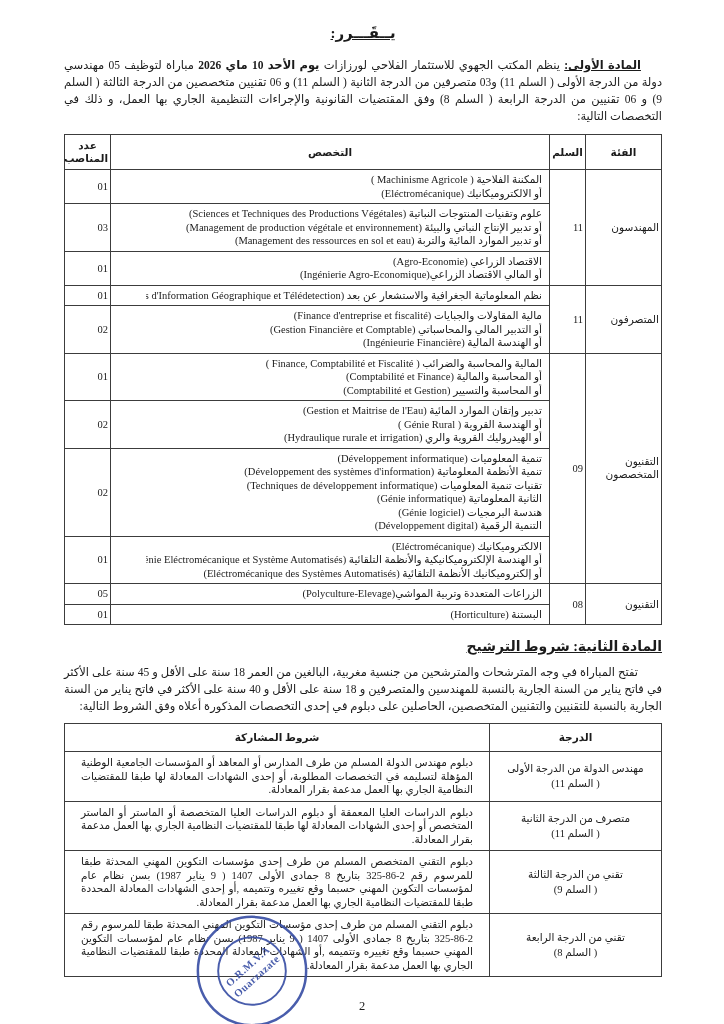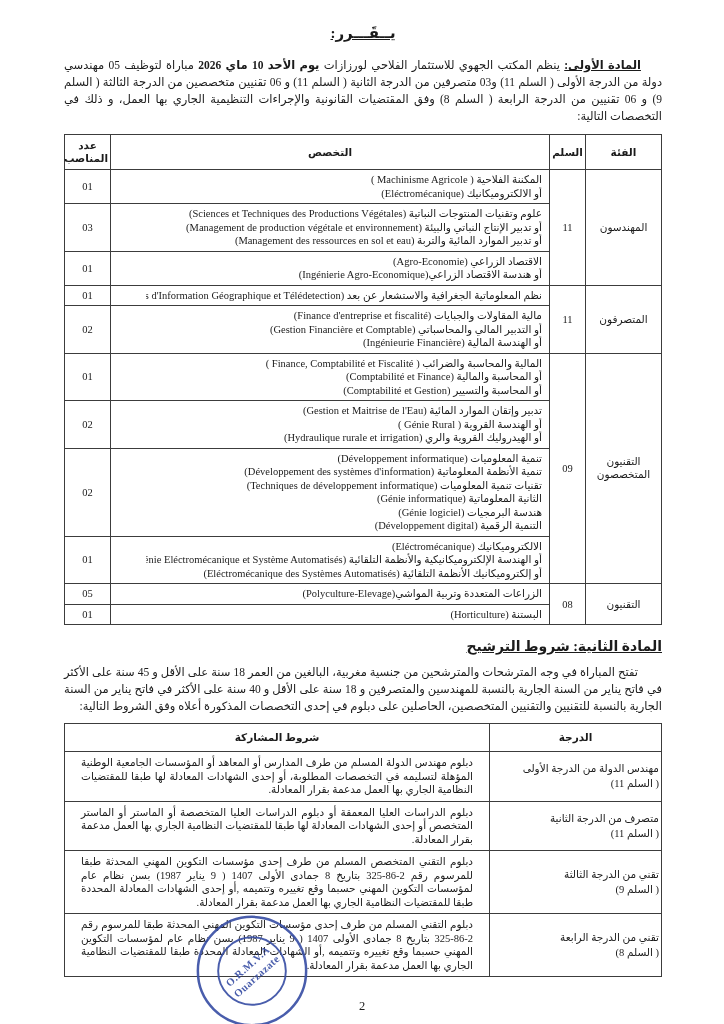--- a/index.html
+++ b/index.html
@@ -31,24 +31,24 @@
   table{
     width:100%;
     border-collapse:collapse;
     table-layout:fixed;
     font-size:10.5px;
   }
   .t1{margin-top:9px;}
   .t2{margin-top:8px;}
   td,th{border:1px solid #3c3c3c;vertical-align:middle;}
   th{font-weight:bold;text-align:center;padding:4px 2px;font-size:10.5px;line-height:13px;}
-  .t1 .cnt,.t1 .scale,.t1 .cat{text-align:center;padding:2px 8px;line-height:13px;margin-left:28px;}
+  .t1 .cnt,.t1 .scale,.t1 .cat{padding:2px 2px;line-height:13px;margin-left:28px;}
   .t1 .spec{text-align:right;padding:3px 7px;}
   .t1 .spec .line{line-height:13.5px;white-space:nowrap;overflow:hidden;margin-left:28px;}
-  .t2 .grade{padding:3px 2px;line-height:15px;}
+  .t2 .grade{text-align:center;padding:3px 2px;line-height:15px;}
   .t2 .cond{text-align:justify;padding:4px 16px;line-height:13.5px;}
   .h2{
     font-size:14px;font-weight:bold;text-decoration:underline;
     margin:13px 0 0 0;
   }
   .stamp{
     position:absolute;
     left:194px;top:913px;
     width:116px;height:116px;
     opacity:.92;
@@ -101,21 +101,21 @@
           <td class="spec">
             <div class="line">علوم وتقنيات المنتوجات النباتية (Sciences et Techniques des Productions Végétales)</div>
             <div class="line">أو تدبير الإنتاج النباتي والبيئة (Management de production végétale et environnement)</div>
             <div class="line">أو تدبير الموارد المائية والتربة (Management des ressources en sol et eau)</div>
           </td>
           <td class="cnt">03</td>
         </tr>
         <tr>
           <td class="spec">
             <div class="line">الاقتصاد الزراعي (Agro-Economie)</div>
-            <div class="line">أو هندسة الاقتصاد الزراعي(Ingénierie Agro-Economique)</div>
+            <div class="line">أو المالي الاقتصاد الزراعي(Ingénierie Agro-Economique)</div>
           </td>
           <td class="cnt">01</td>
         </tr>
 
         <tr>
           <td class="cat" rowspan="2">المتصرفون</td>
           <td class="scale" rowspan="2">11</td>
           <td class="spec">
             <div class="line">نظم المعلوماتية الجغرافية والاستشعار عن بعد (Systèmes d'Information Géographique et Télédetection)</div>
           </td>

